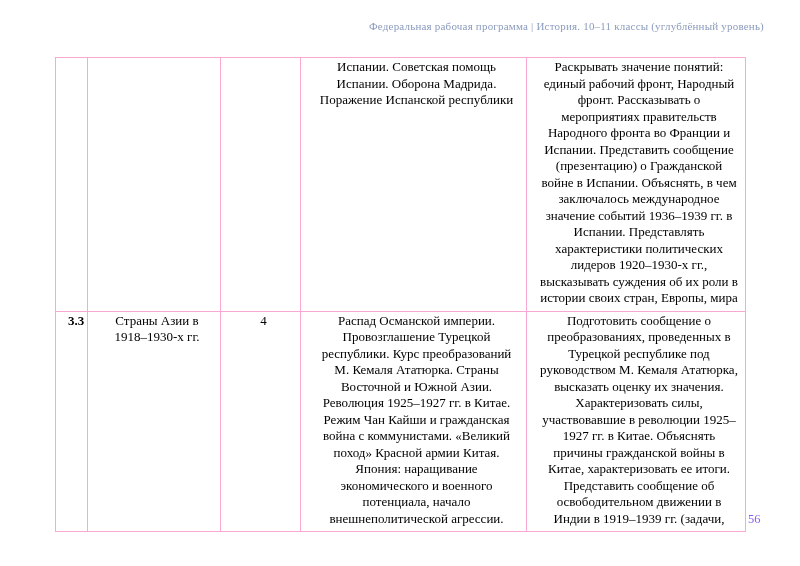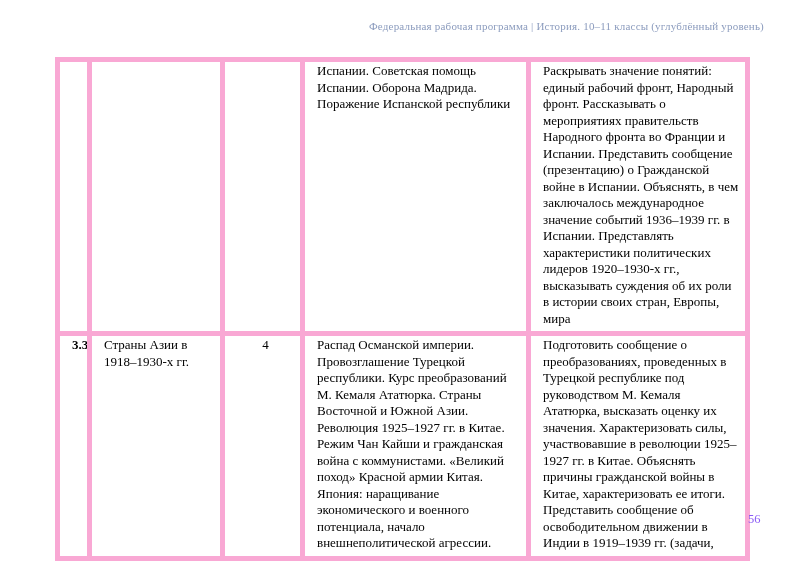--- a/index.html
+++ b/index.html
@@ -35,24 +35,25 @@
     position: absolute;
     top: 57px;
     left: 55px;
     width: 690px;
     border-collapse: collapse;
     table-layout: fixed;
     font-size: 13px;
     line-height: 16.5px;
   }
   .doc-table td {
-    border: 5px solid #f9a8d4;
+    border: 1px solid #f9a8d4;
     vertical-align: top;
     padding: 1px 6px 4px 12px;
     overflow: hidden;
+    text-align: center;
   }
   .row-continuation { height: 233px; }
   .row-topic { height: 215px; }
   .num-cell {
     font-weight: bold;
     text-align: center;
     padding-left: 2px;
     padding-right: 2px;
   }
   .hours-cell {

